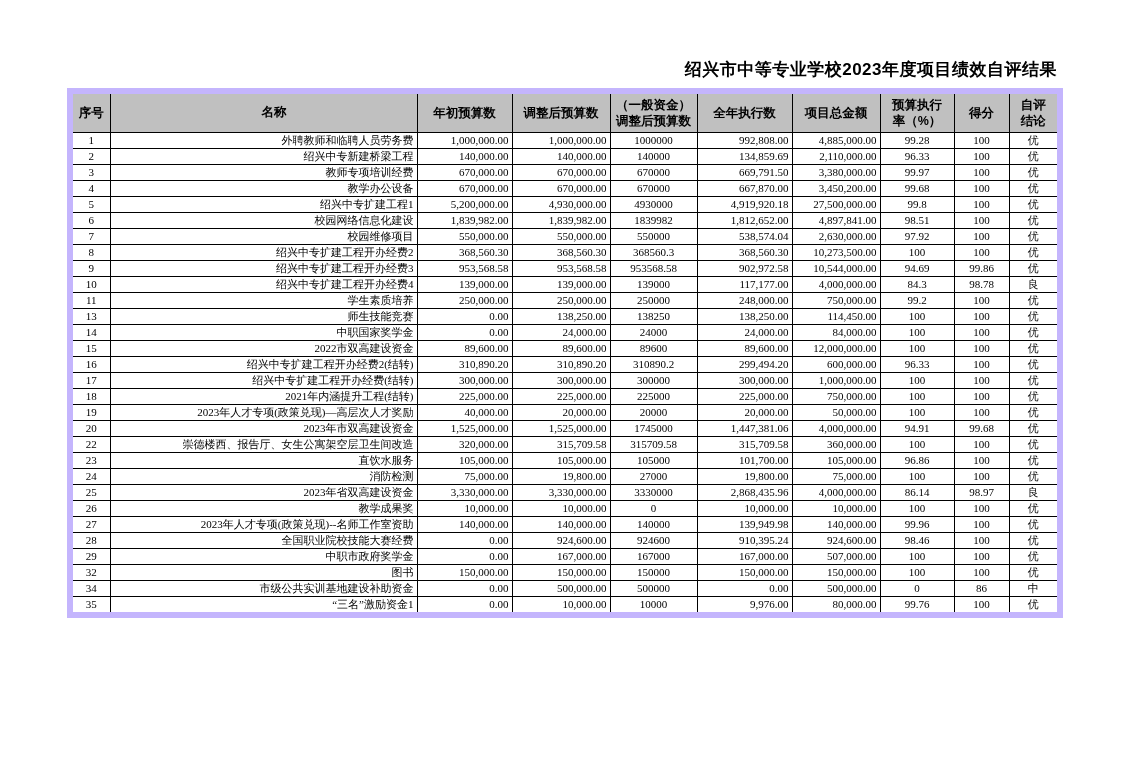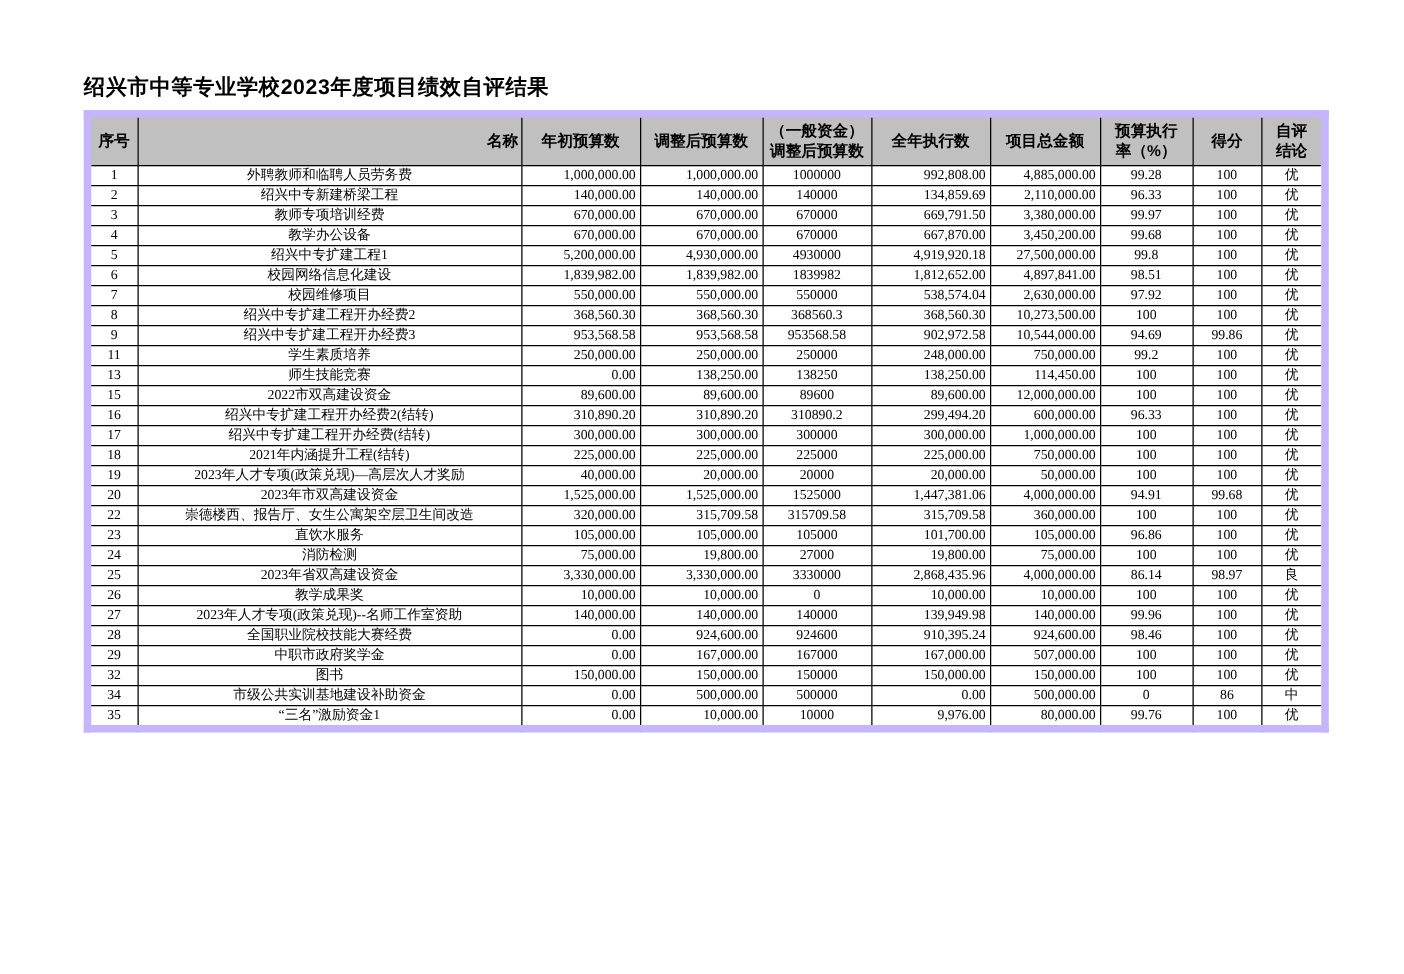--- a/index.html
+++ b/index.html
@@ -8,21 +8,21 @@
     height: 779px;
     background: #ffffff;
     overflow: hidden;
     color: #000;
   }
   .content {
     width: 990px;
     margin: 58px 0 0 67px;
   }
   .doc-title {
-    text-align: left;
+    text-align: right;
     font-family: "Liberation Sans", sans-serif;
     font-weight: bold;
     font-size: 17px;
     letter-spacing: 0.5px;
     margin-bottom: 7px;
     white-space: nowrap;
   }
   table.results {
     border-collapse: collapse;
     table-layout: fixed;
@@ -35,34 +35,34 @@
     font-weight: bold;
     font-size: 12.5px;
     line-height: 1.3;
     border: 1px solid #000;
     white-space: pre-line;
     height: 38px;
     padding: 0 2px;
     text-align: center;
     vertical-align: middle;
   }
-  table.results th.c1 { text-align: right; padding-left: 23px; }
+  table.results th.c1 { text-align: center; padding-left: 23px; font-family: Liberation Mono, monospace; }
   table.results td {
     border: 1px solid #000;
     font-family: "Liberation Serif", serif;
     font-size: 11px;
     height: 15px;
     line-height: 15px;
     padding: 0 3px;
     white-space: nowrap;
     overflow: hidden;
     vertical-align: middle;
   }
   td.c0, td.c4, td.c7, td.c8, td.c9 { text-align: center; }
-  td.c1 { text-align: center; padding-left: 5px; }
+  td.c1 { text-align: right; padding-left: 5px; }
   td.c2, td.c3, td.c5, td.c6 { text-align: right; padding-right: 4px; }
 </style>
 </head>
 <body>
 
 <div class="content">
   <div class="doc-title">绍兴市中等专业学校2023年度项目绩效自评结果</div>
 
   <table class="results">
     <colgroup>
@@ -197,20 +197,32 @@
           <td class="c2">953,568.58</td>
           <td class="c3">953,568.58</td>
           <td class="c4">953568.58</td>
           <td class="c5">902,972.58</td>
           <td class="c6">10,544,000.00</td>
           <td class="c7">94.69</td>
           <td class="c8">99.86</td>
           <td class="c9">优</td>
         </tr>
         <tr>
+          <td class="c0">10</td>
+          <td class="c1">绍兴中专扩建工程开办经费4</td>
+          <td class="c2">139,000.00</td>
+          <td class="c3">139,000.00</td>
+          <td class="c4">139000</td>
+          <td class="c5">117,177.00</td>
+          <td class="c6">4,000,000.00</td>
+          <td class="c7">84.3</td>
+          <td class="c8">98.78</td>
+          <td class="c9">良</td>
+        </tr>
+        <tr>
           <td class="c0">11</td>
           <td class="c1">学生素质培养</td>
           <td class="c2">250,000.00</td>
           <td class="c3">250,000.00</td>
           <td class="c4">250000</td>
           <td class="c5">248,000.00</td>
           <td class="c6">750,000.00</td>
           <td class="c7">99.2</td>
           <td class="c8">100</td>
           <td class="c9">优</td>
@@ -221,20 +233,32 @@
           <td class="c2">0.00</td>
           <td class="c3">138,250.00</td>
           <td class="c4">138250</td>
           <td class="c5">138,250.00</td>
           <td class="c6">114,450.00</td>
           <td class="c7">100</td>
           <td class="c8">100</td>
           <td class="c9">优</td>
         </tr>
         <tr>
+          <td class="c0">14</td>
+          <td class="c1">中职国家奖学金</td>
+          <td class="c2">0.00</td>
+          <td class="c3">24,000.00</td>
+          <td class="c4">24000</td>
+          <td class="c5">24,000.00</td>
+          <td class="c6">84,000.00</td>
+          <td class="c7">100</td>
+          <td class="c8">100</td>
+          <td class="c9">优</td>
+        </tr>
+        <tr>
           <td class="c0">15</td>
           <td class="c1">2022市双高建设资金</td>
           <td class="c2">89,600.00</td>
           <td class="c3">89,600.00</td>
           <td class="c4">89600</td>
           <td class="c5">89,600.00</td>
           <td class="c6">12,000,000.00</td>
           <td class="c7">100</td>
           <td class="c8">100</td>
           <td class="c9">优</td>
@@ -285,21 +309,21 @@
           <td class="c6">50,000.00</td>
           <td class="c7">100</td>
           <td class="c8">100</td>
           <td class="c9">优</td>
         </tr>
         <tr>
           <td class="c0">20</td>
           <td class="c1">2023年市双高建设资金</td>
           <td class="c2">1,525,000.00</td>
           <td class="c3">1,525,000.00</td>
-          <td class="c4">1525000</td>
+          <td class="c4">1745000</td>
           <td class="c5">1,447,381.06</td>
           <td class="c6">4,000,000.00</td>
           <td class="c7">94.91</td>
           <td class="c8">99.68</td>
           <td class="c9">优</td>
         </tr>
         <tr>
           <td class="c0">22</td>
           <td class="c1">崇德楼西、报告厅、女生公寓架空层卫生间改造</td>
           <td class="c2">320,000.00</td>

